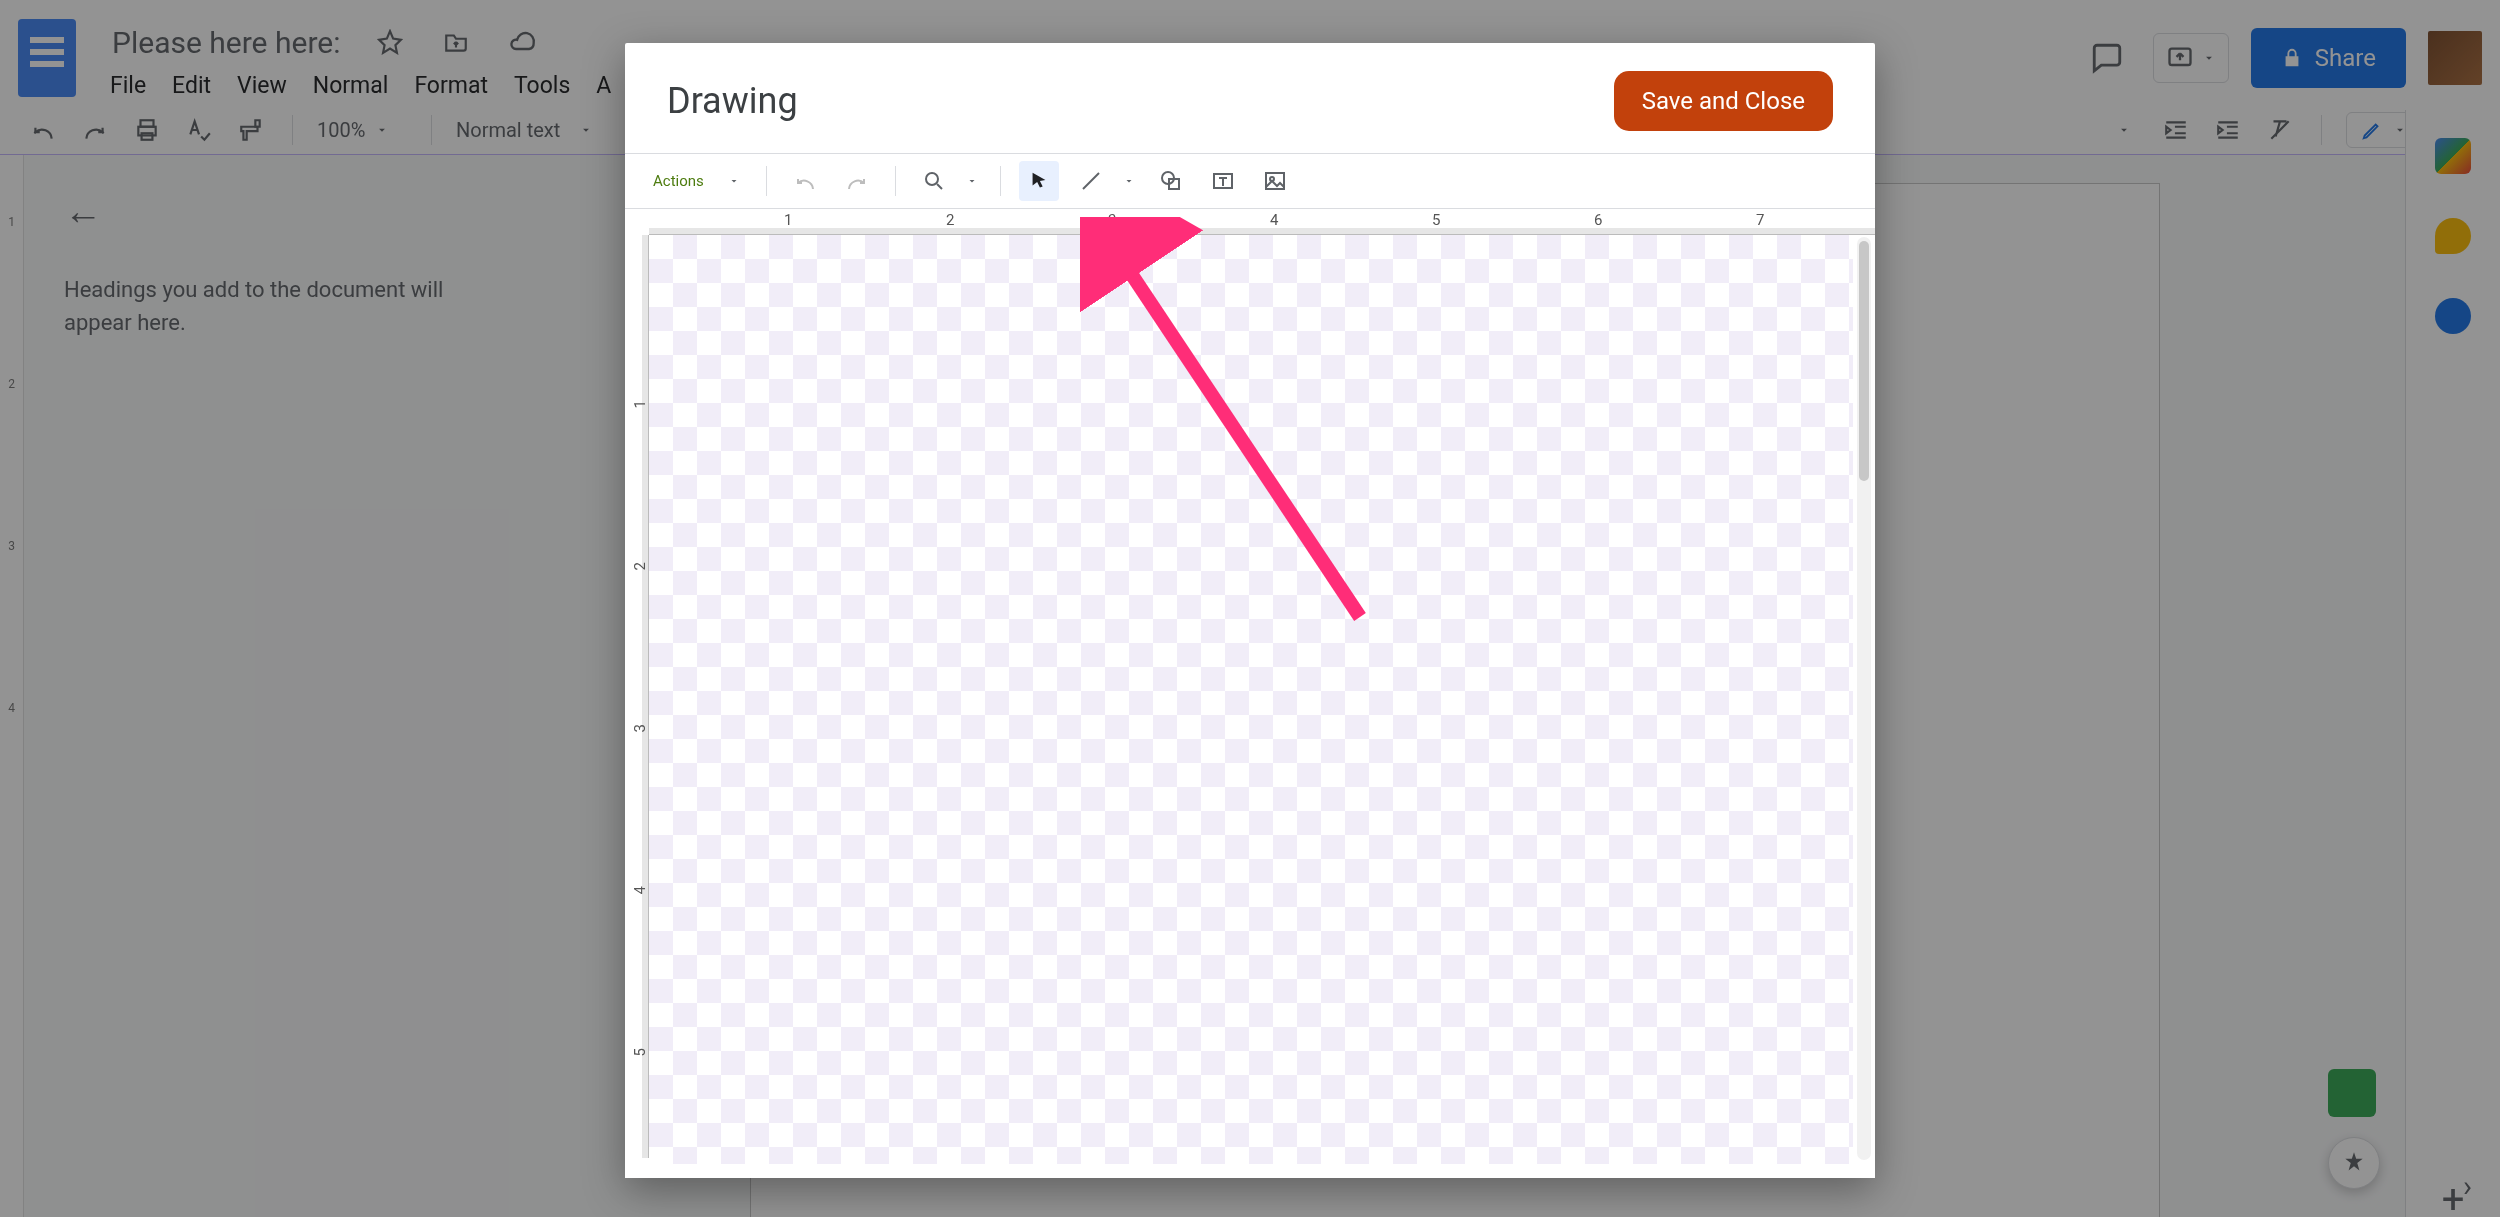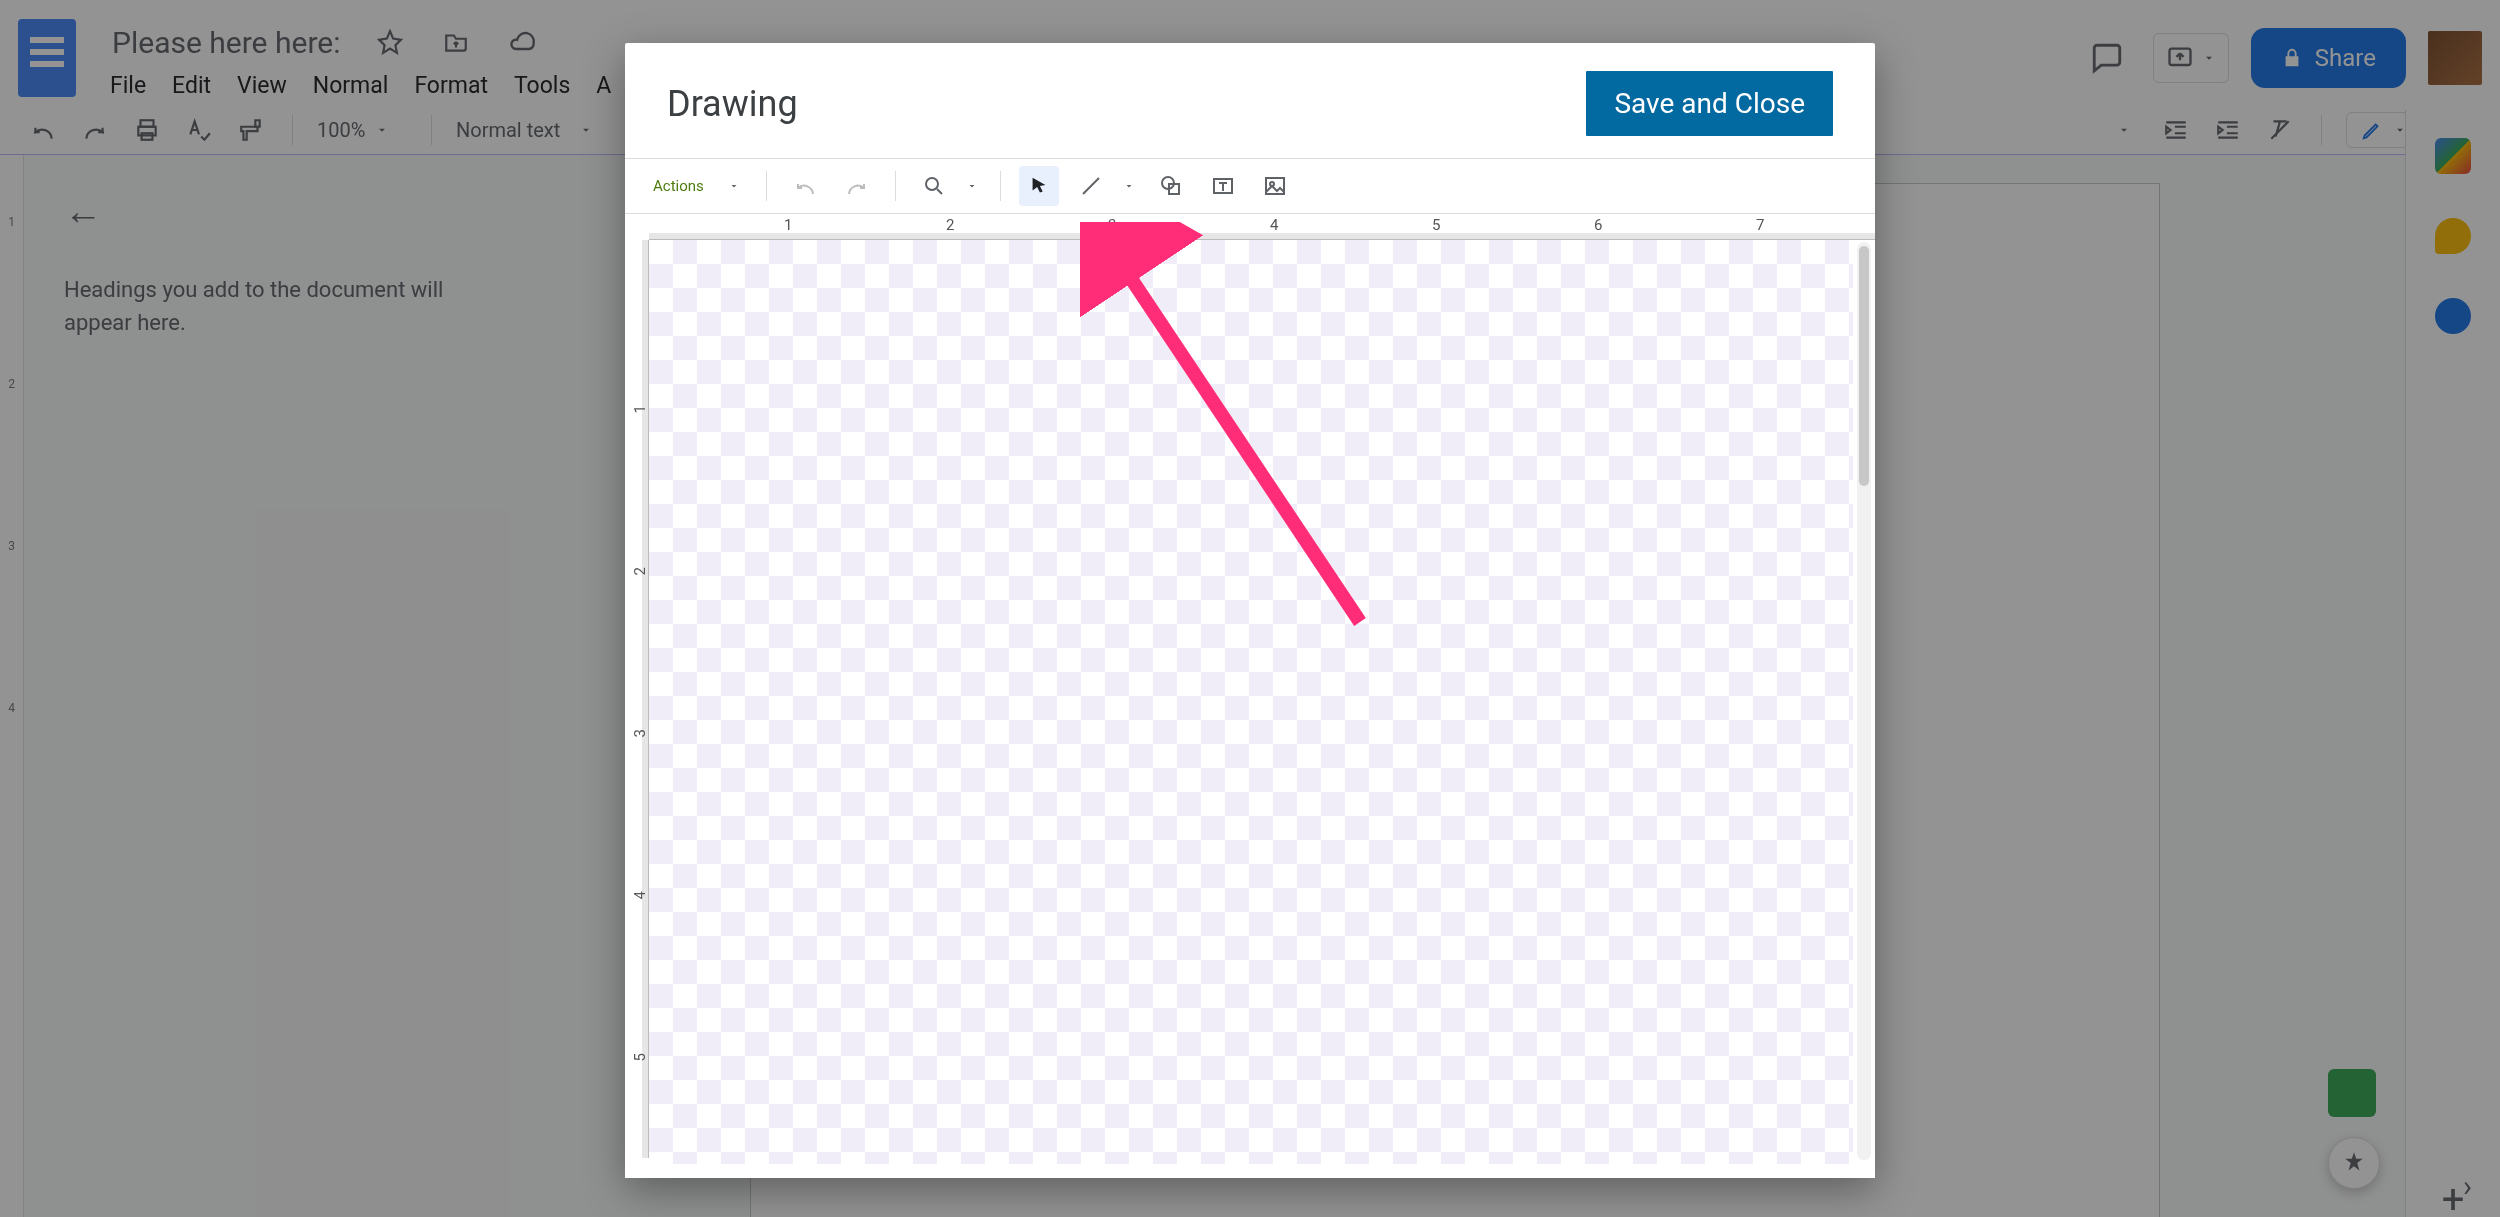--- a/index.html
+++ b/index.html
@@ -8,21 +8,21 @@
   
   .titlebar { height: 105px; display: flex; align-items: center; padding: 10px 18px 0 18px; }
   .doc-icon { width: 58px; height: 78px; background: #4285f4; border-radius: 4px; position: relative; margin-right: 28px; }
   .doc-icon::before { content:""; position:absolute; left:12px; right:12px; top:18px; height:6px; background:#fff; box-shadow: 0 12px 0 #fff, 0 24px 0 #fff; }
   .title-col { flex:1; }
   .doc-title { font-size: 30px; color:#5f6368; padding: 3px 8px; }
   .title-row { display:flex; align-items:center; gap: 18px; margin-top: 2px;}
   .menubar { display:flex; gap: 26px; font-size: 23px; color:#202124; margin-top: 6px; padding-left: 6px;}
   .menubar span { cursor: default; }
   .right-actions { display:flex; align-items:center; gap: 22px; }
-  .share-btn { background:#1a73e8; color:#fff; font-size:24px; padding: 16px 30px; border-radius: 14px; display:flex; align-items:center; gap:12px;}
+  .share-btn { background:#1a73e8; color:#fff; font-size:24px; padding: 16px 30px; border-radius: 6px; display:flex; align-items:center; gap:12px;}
   .avatar { width:54px; height:54px; background: linear-gradient(135deg,#7b4b2a,#a86b3c); border-radius:2px;}
   .ghost-btn { width:48px; height:48px; display:flex; align-items:center; justify-content:center; color:#5f6368; }
   .present-btn { border:1px solid #dadce0; border-radius:6px; padding: 10px 12px; display:flex; align-items:center; gap:8px; }
 
   
   .main-toolbar { height: 50px; border-bottom: 1px solid #c4b5fd; display:flex; align-items:center; padding: 0 26px; gap: 18px; font-size: 20px; color:#5f6368;}
   .tb-sep { width:1px; height:30px; background:#dadce0; margin: 0 6px;}
   .tb-btn { width:34px; height:34px; display:flex; align-items:center; justify-content:center; }
   .zoom-val { display:flex; align-items:center; gap:10px; min-width:90px;}
   .style-val { display:flex; align-items:center; gap:19px; min-width:160px;}
@@ -40,21 +40,21 @@
 
   
   .sidepanel { position:absolute; top:110px; right:0; width:95px; bottom:0; border-left:1px solid #dadce0; background:#fff; display:flex; flex-direction:column; align-items:center; padding-top: 28px; gap: 44px;}
   .sp-icon { width:36px; height:36px; border-radius:6px; }
 
   
   .scrim { position:absolute; inset:0; background: rgba(15,15,15,0.45); }
   .dialog { position:absolute; left:625px; top:43px; width:1250px; height:1135px; background:#fff; border-radius: 2px; box-shadow: 0 12px 40px rgba(0,0,0,.35); display:flex; flex-direction:column;}
   .dlg-head { display:flex; align-items:center; justify-content:space-between; padding: 28px 42px 22px 42px;}
   .dlg-title { font-size: 36px; color:#3c4043;}
-  .dlg-save { background:#0369a1; color:#fff; font-size:28px; padding: 16px 28px; border-radius: 1px;}
+  .dlg-save { background:#c2410c; color:#fff; font-size:24px; padding: 16px 28px; border-radius: 15px;}
   .dlg-toolbar { height:56px; border-top:1px solid #dadce0; border-bottom:1px solid #dadce0; display:flex; align-items:center; padding: 0 28px; gap: 12px;}
   .dlg-toolbar .tb-btn { width:40px; height:40px; border-radius:4px;}
   .dlg-toolbar .tb-btn.selected { background:#e8f0fe; }
   .actions-btn { font-size:15px; color:#4d7c0f; display:flex; align-items:center; gap:24px; padding-right: 8px;}
   .dlg-sep { width:1px; height:30px; background:#dadce0; margin: 0 6px;}
 
   .dlg-canvas-wrap { flex:1; position:relative; background:#fff; }
   .h-ruler { height:26px; background:#fff; border-bottom:1px solid #bbb; margin-left:24px; position:relative; box-shadow: inset 0 -6px 0 #e6e6e6;}
   .h-ruler .tick-label { position:absolute; top:2px; font-size:15px; color:#555;}
   .v-ruler { position:absolute; left:0; top:26px; bottom:20px; width:24px; background:#fff; border-right:1px solid #bbb; box-shadow: inset -6px 0 0 #e6e6e6;}

